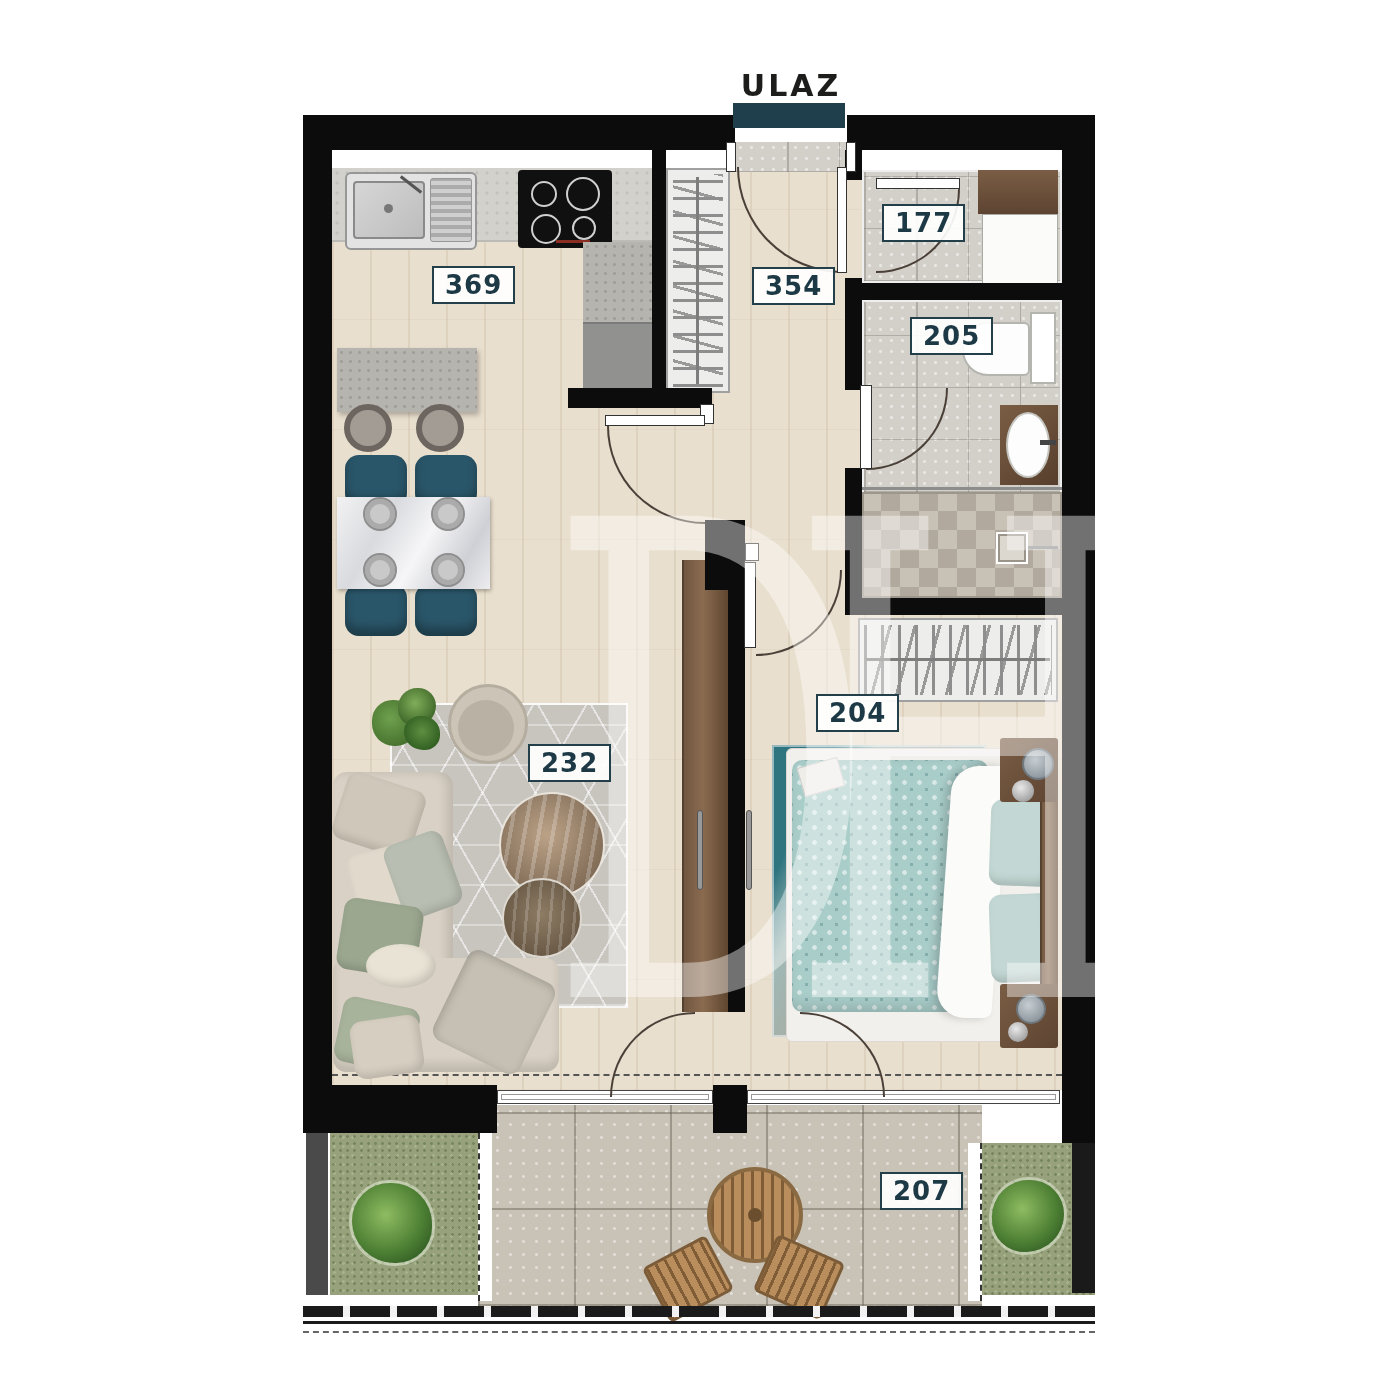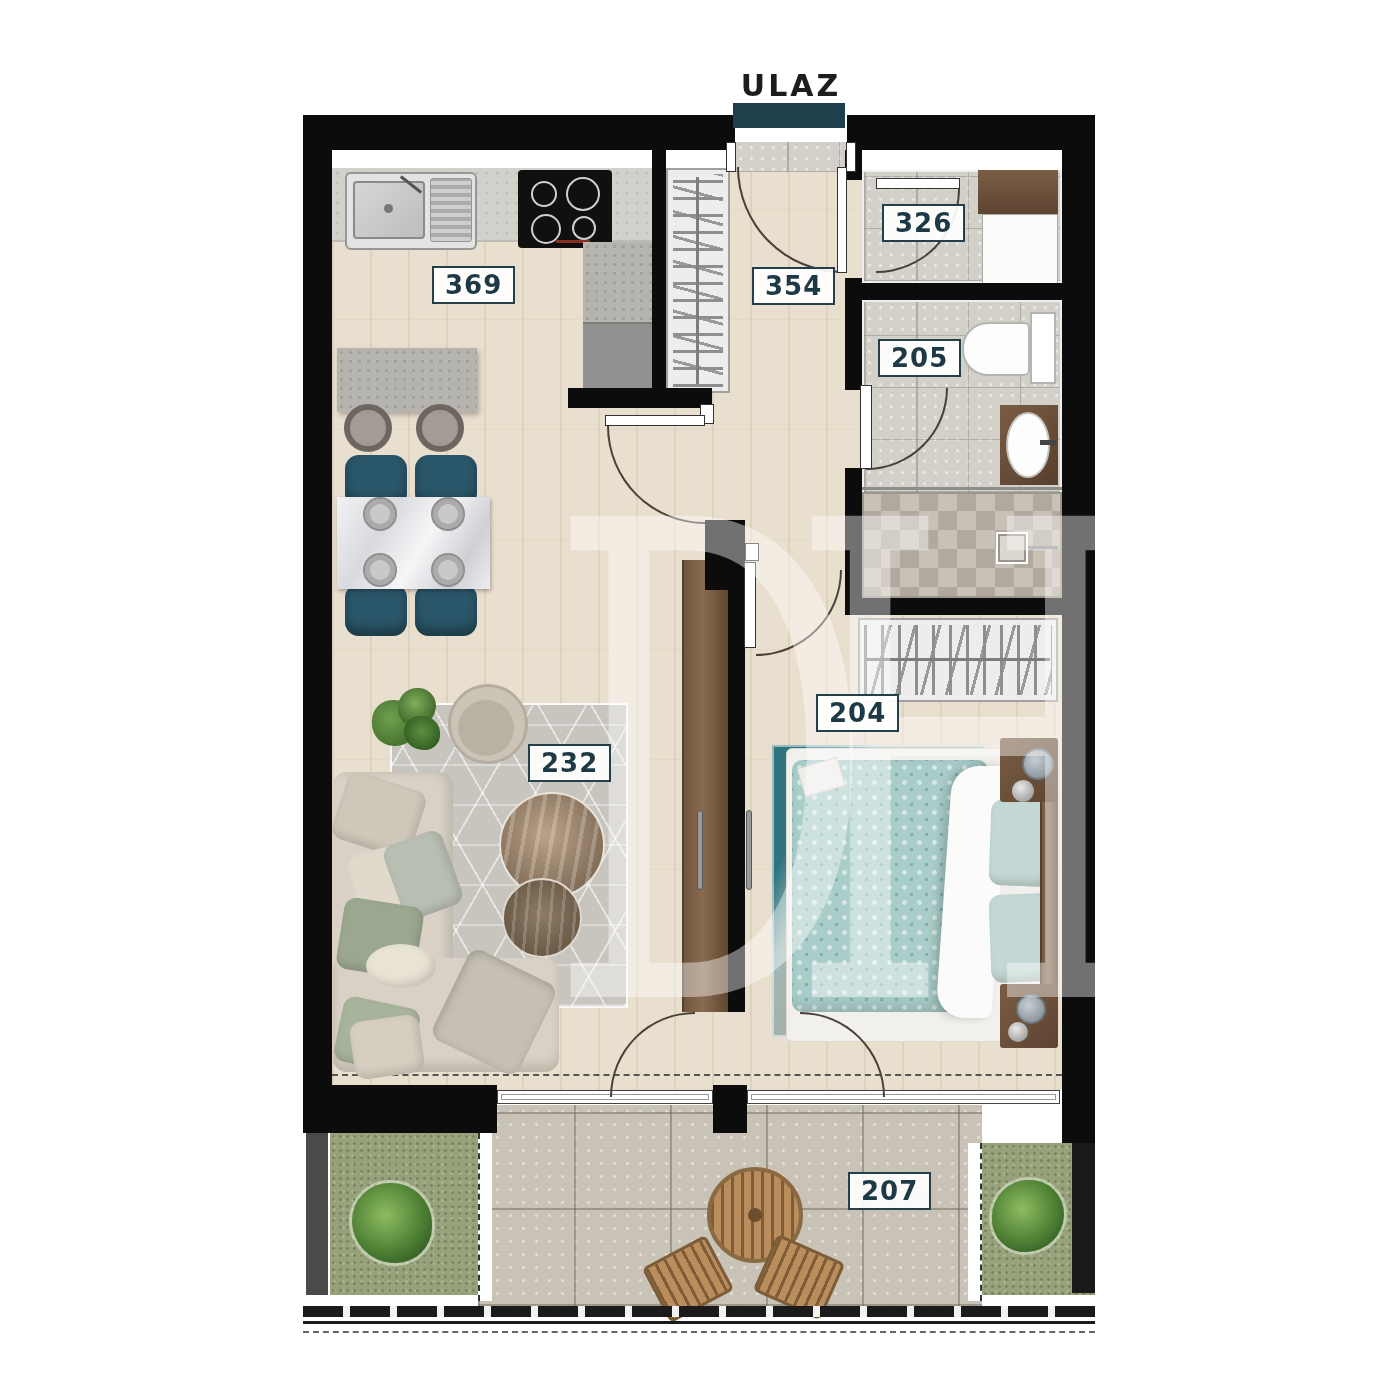--- a/index.html
+++ b/index.html
@@ -243,19 +243,19 @@
   <div class="furn circle" style="left:748px;top:1208px;width:14px;height:14px;background:#6b4e2e;z-index:6;"></div>
   <div class="furn slats" style="left:652px;top:1248px;width:72px;height:62px;border-radius:6px;transform:rotate(-28deg);z-index:5;"></div>
   <div class="furn slats" style="left:762px;top:1246px;width:74px;height:62px;border-radius:6px;transform:rotate(24deg);z-index:5;"></div>
   <div class="furn" style="left:352px;top:1183px;width:80px;height:80px;z-index:3;background:radial-gradient(circle at 42% 40%,#8fbc62,#4e8034 55%,#2c5722 88%);border-radius:48% 52% 46% 54%;box-shadow:0 0 0 3px rgba(235,245,225,.5);"></div>
   <div class="furn" style="left:992px;top:1180px;width:72px;height:72px;z-index:3;background:radial-gradient(circle at 42% 40%,#8fbc62,#4e8034 55%,#2c5722 88%);border-radius:52% 48% 54% 46%;box-shadow:0 0 0 3px rgba(235,245,225,.5);"></div>
 
   <div id="watermark" style="left:548px;top:512px;">DH</div>
 
   <div class="room-label" style="left:432px;top:266px;">369</div>
   <div class="room-label" style="left:752px;top:267px;">354</div>
-  <div class="room-label" style="left:882px;top:204px;">326</div>
-  <div class="room-label" style="left:878px;top:317px;margin-top:22px;">205</div>
+  <div class="room-label" style="left:882px;top:204px;">177</div>
+  <div class="room-label" style="left:910px;top:317px;">205</div>
   <div class="room-label" style="left:816px;top:694px;">204</div>
   <div class="room-label" style="left:528px;top:744px;">232</div>
-  <div class="room-label" style="left:848px;top:1172px;">207</div>
+  <div class="room-label" style="left:880px;top:1172px;">207</div>
 
 </div>
 
 </body></html>

